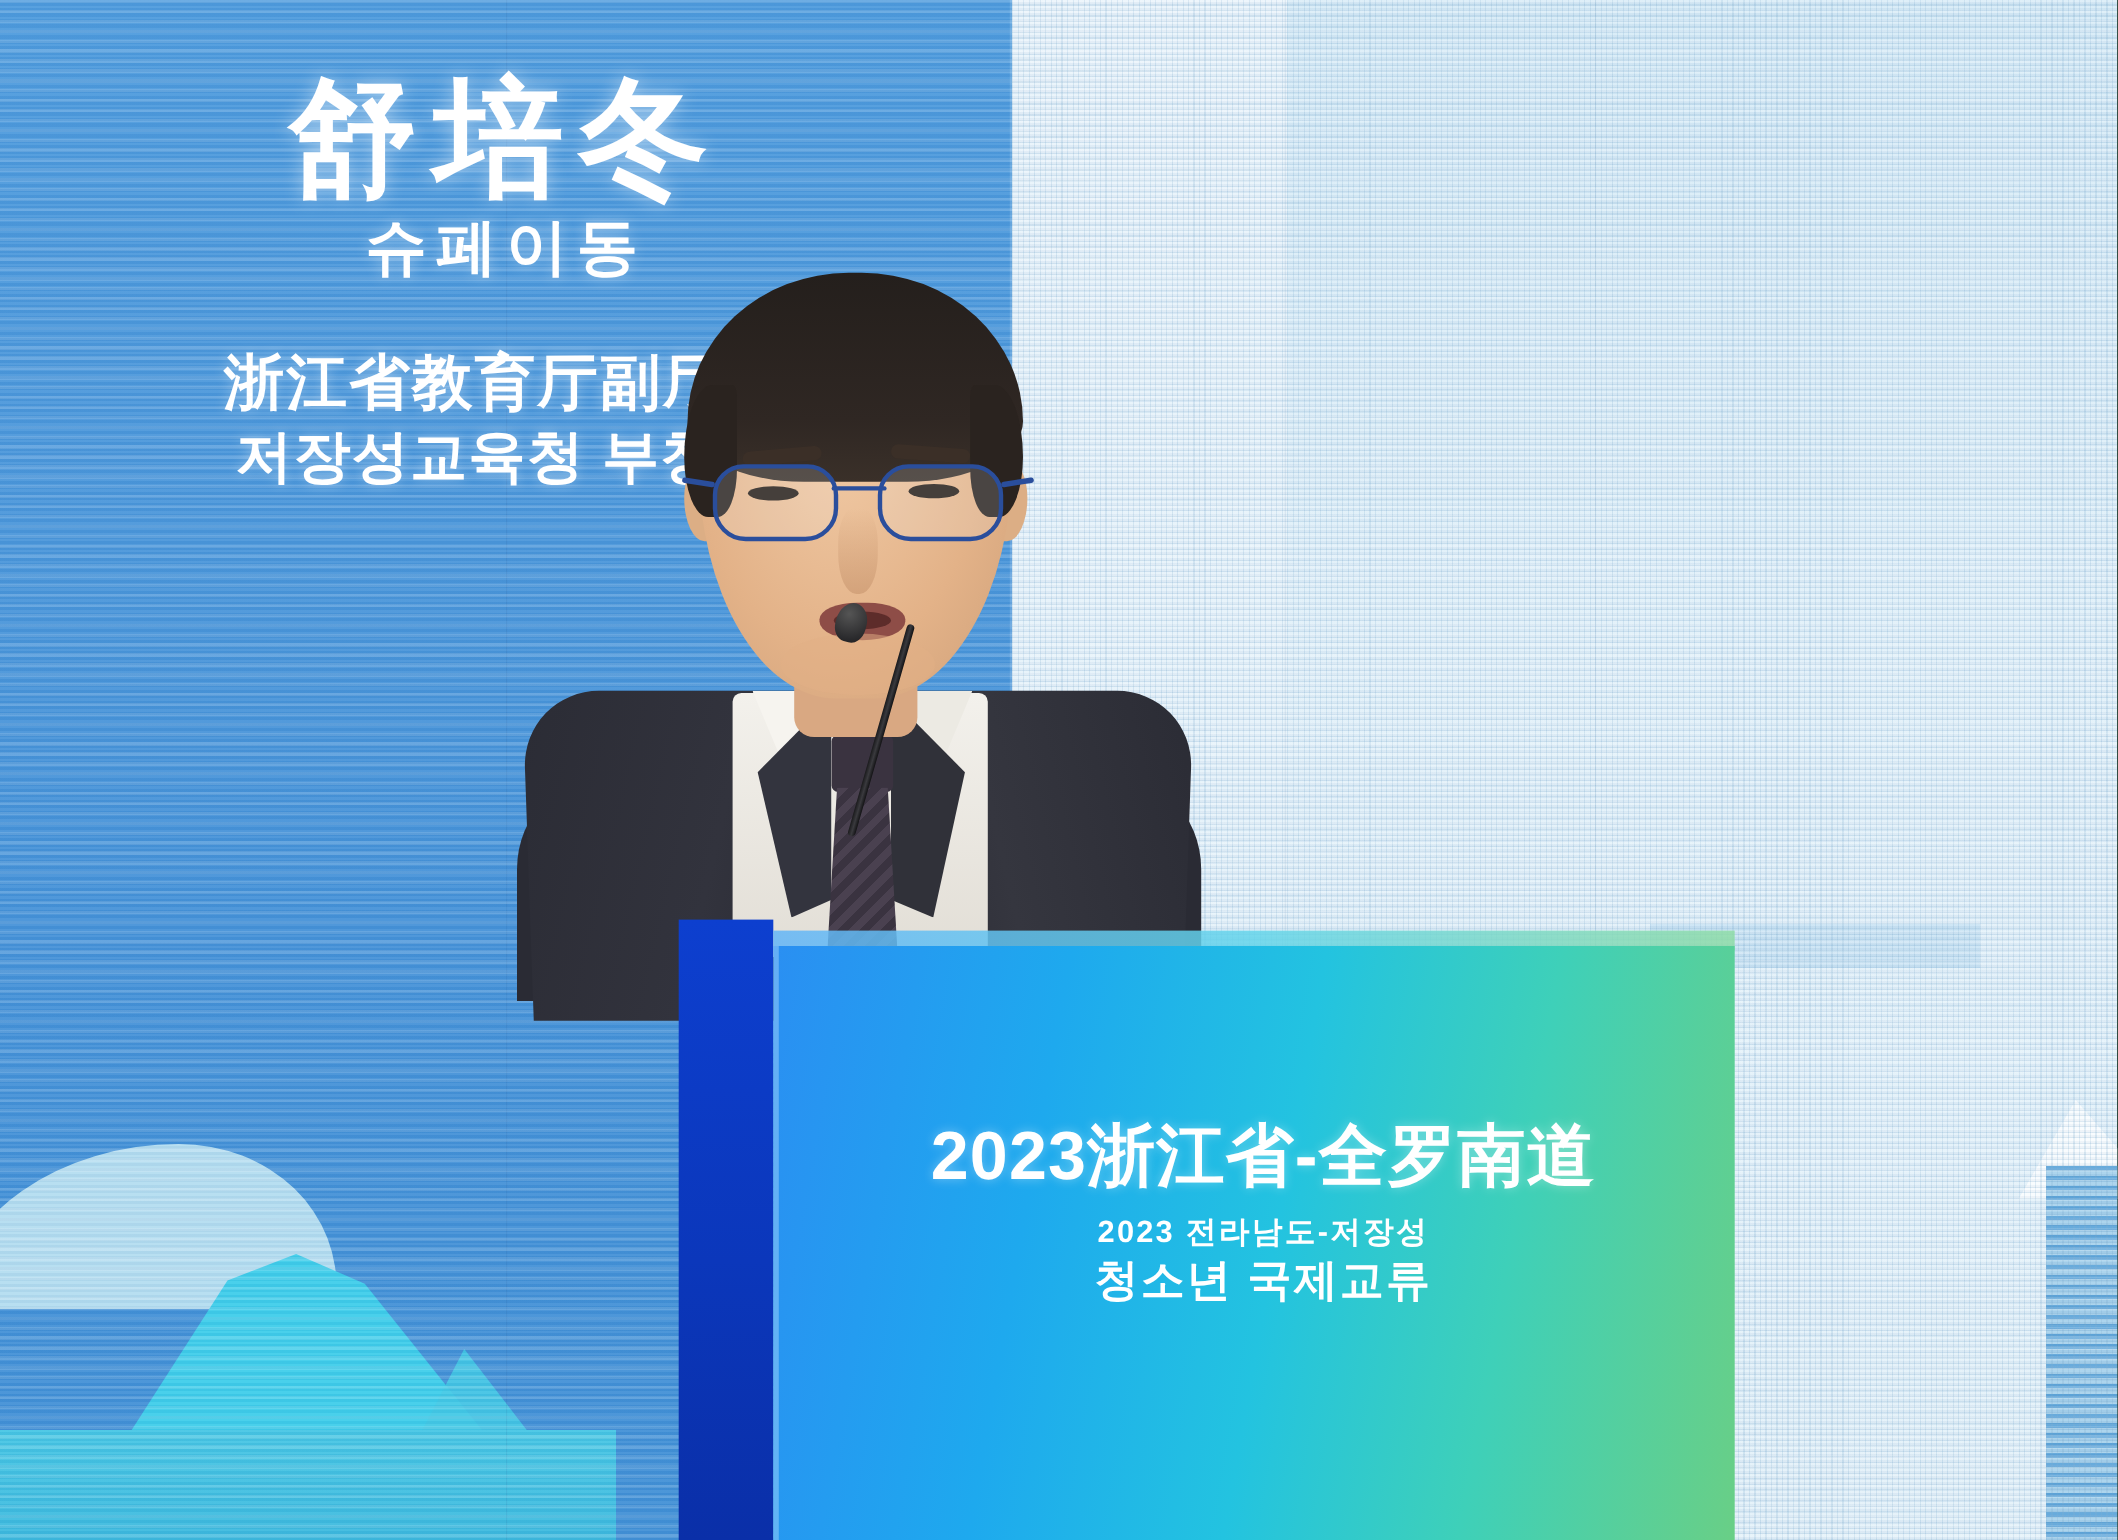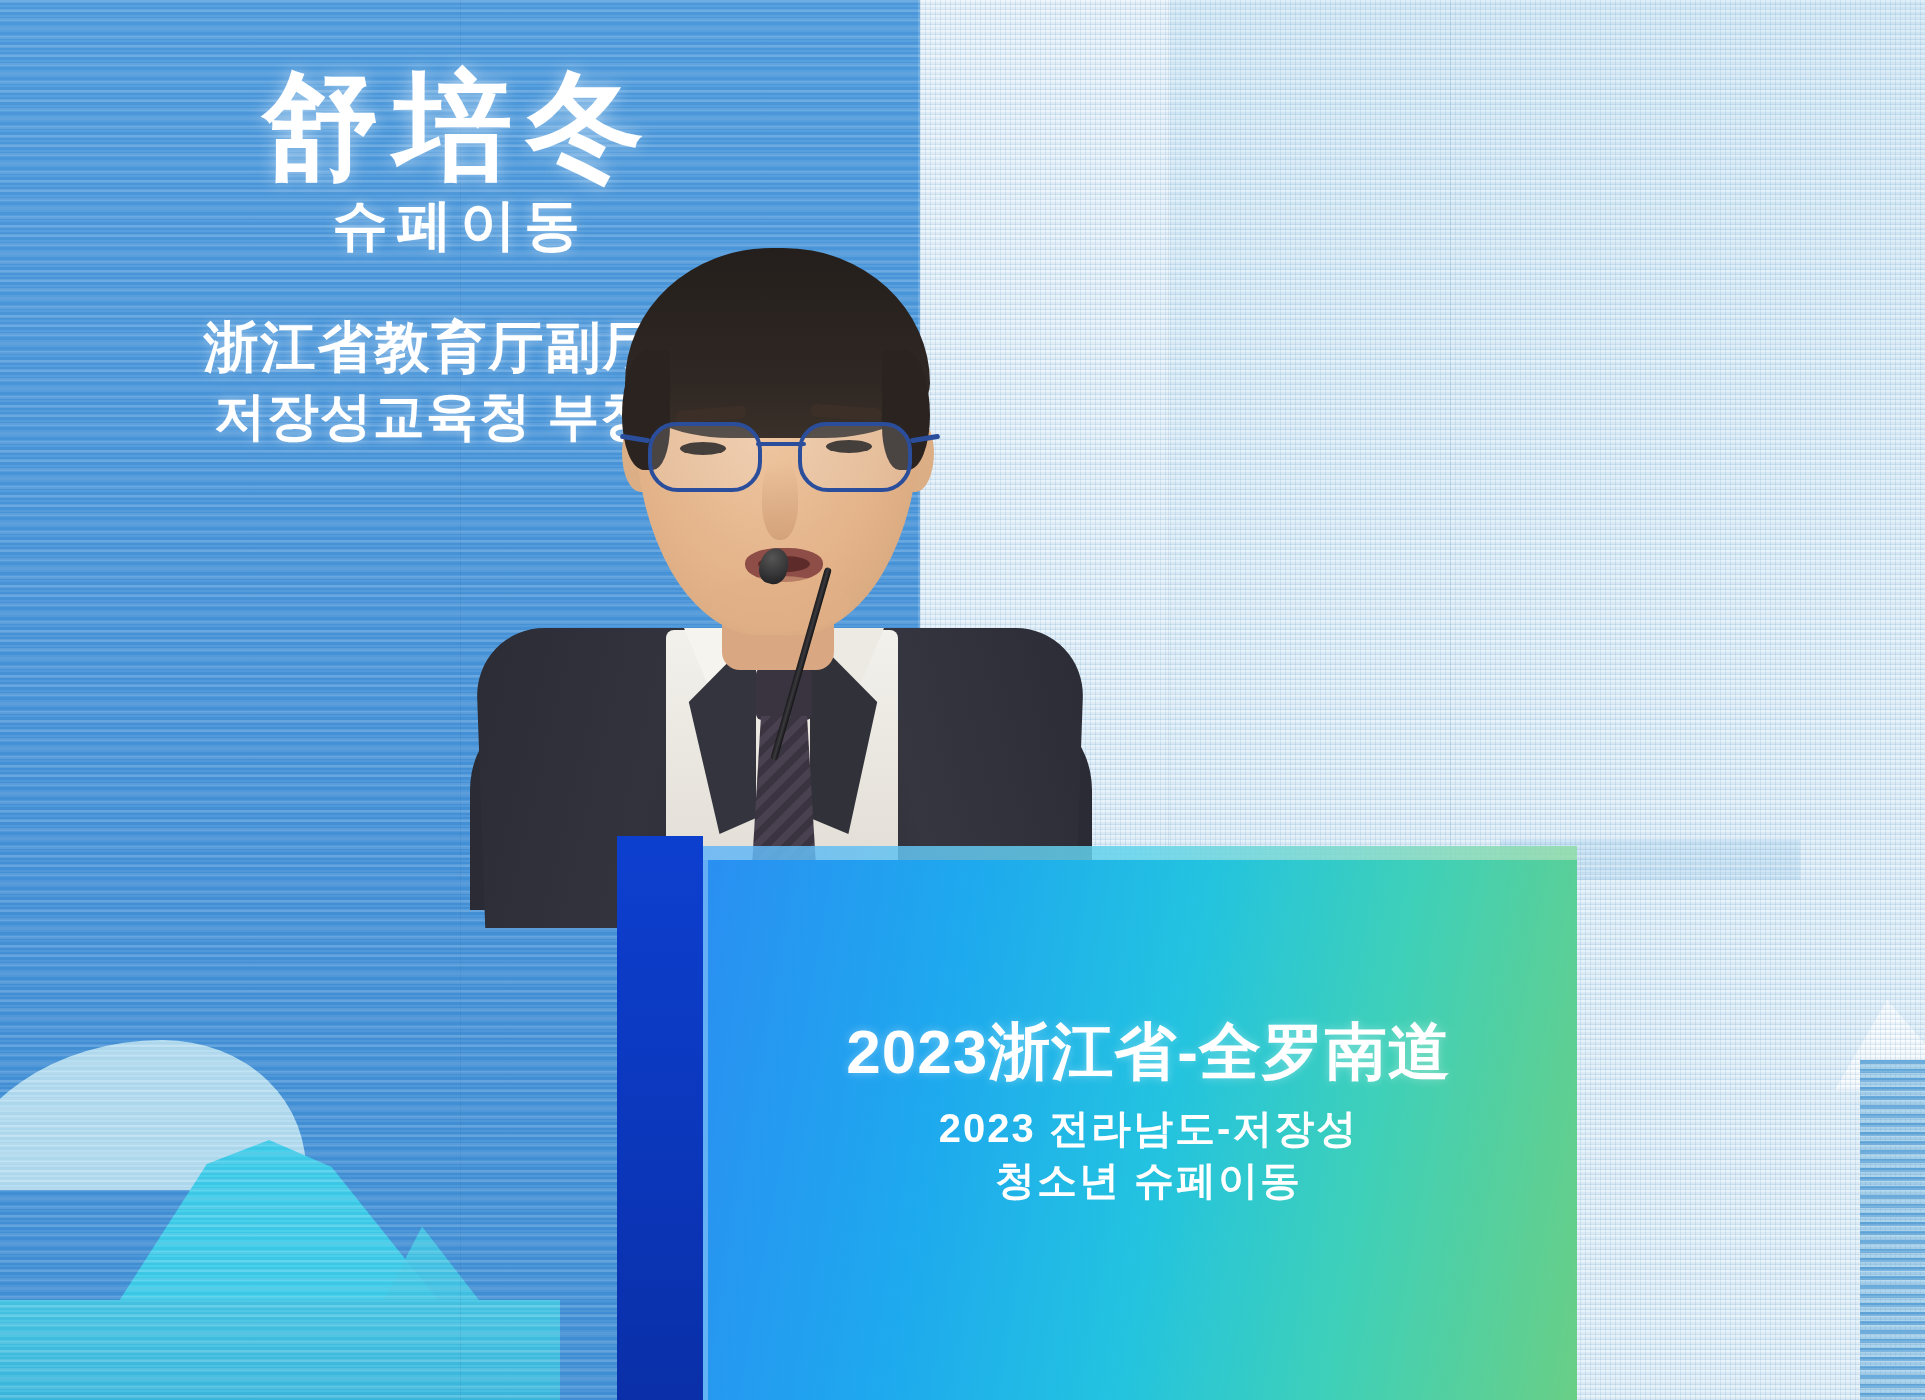--- a/index.html
+++ b/index.html
@@ -254,21 +254,21 @@
   }
 
   .podium-text{
     position:absolute;left:86px;top:180px;width:891px;
     text-align:center;color:#fff;
     filter:blur(.3px);
     pointer-events:none;
   }
   .pt-cn1{font-size:62px;line-height:1.16;font-weight:700;letter-spacing:1px;text-shadow:0 0 10px rgba(255,255,255,.35);}
   .pt-cn2{font-size:62px;line-height:1.16;font-weight:700;letter-spacing:1px;text-shadow:0 0 10px rgba(255,255,255,.35);}
-  .pt-kr1{margin-top:14px;font-size:40px;line-height:1.3;font-weight:600;letter-spacing:2px;}
+  .pt-kr1{margin-top:14px;font-size:28px;line-height:1.3;font-weight:600;letter-spacing:2px;}
   .pt-kr2{font-size:40px;line-height:1.3;font-weight:600;letter-spacing:2px;}
 
   
   .watermark{
     position:absolute;right:18px;bottom:20px;
     text-align:right;color:#ffffff;
     text-shadow:0 2px 6px rgba(0,60,90,.45);
     pointer-events:none;
   }
   .wm-cn{font-size:46px;line-height:1.12;font-weight:700;letter-spacing:0px;}
@@ -352,18 +352,18 @@
 
   <div class="podium">
     <div class="podium-side"></div>
     <div class="podium-top"></div>
     <div class="podium-face"></div>
     <div class="podium-edge"></div>
 
     <div class="podium-text">
       <div class="pt-cn1">2023浙江省-全罗南道</div>
       <div class="pt-kr1">2023 전라남도-저장성</div>
-      <div class="pt-kr2">청소년 슈페이동</div>
+      <div class="pt-kr2">청소년 국제교류</div>
     </div>
   </div>
 
 
 </div>
 
 </body></html>

